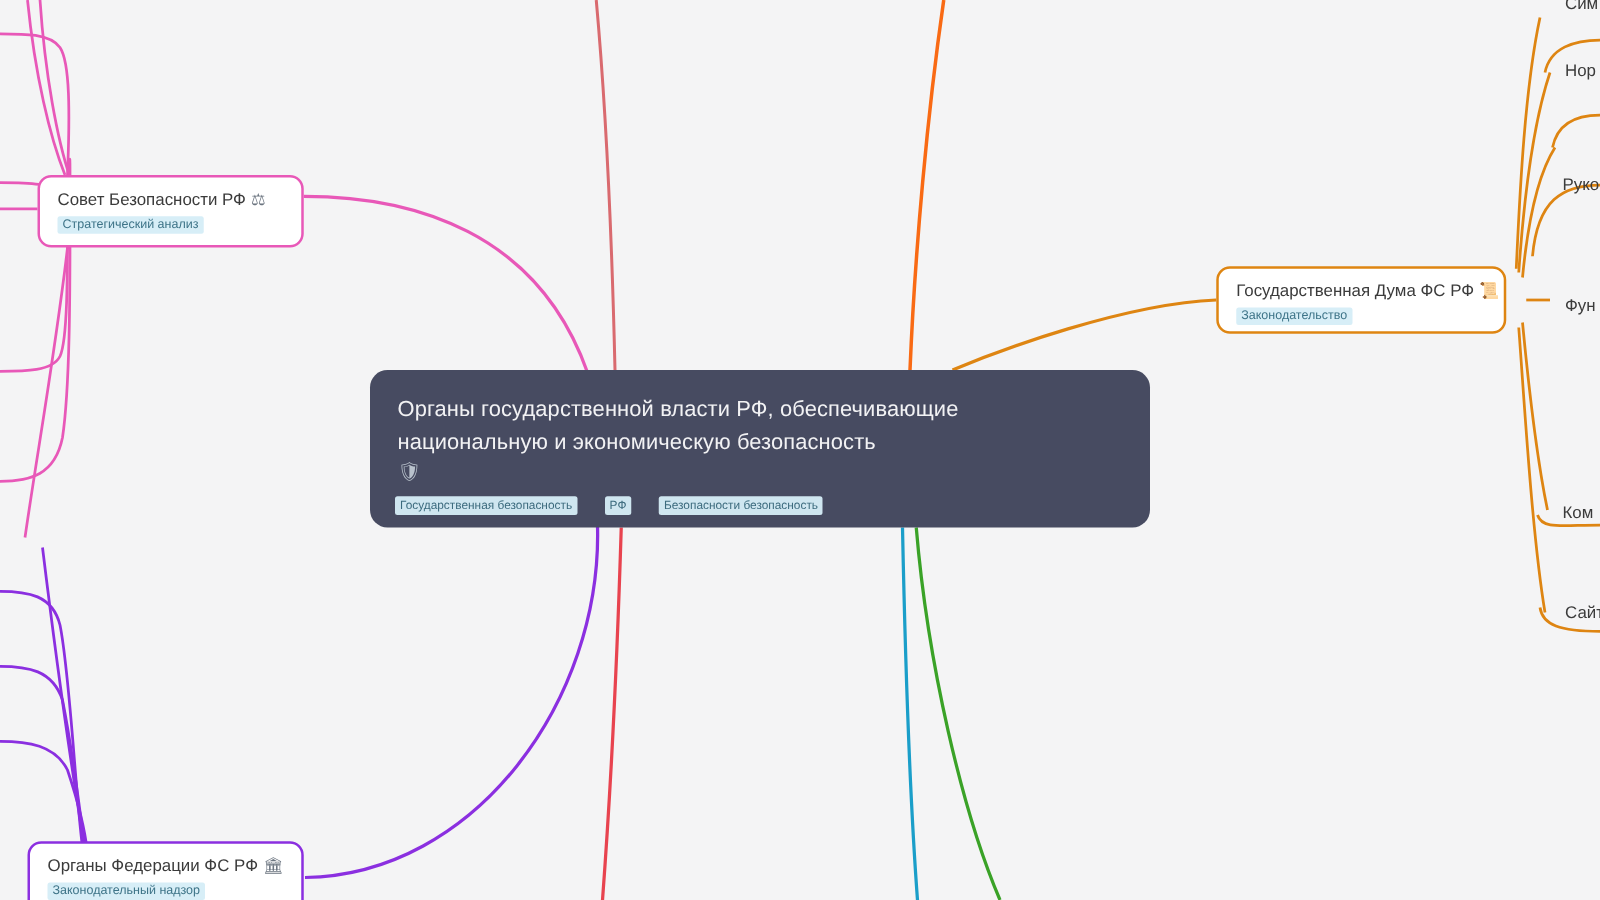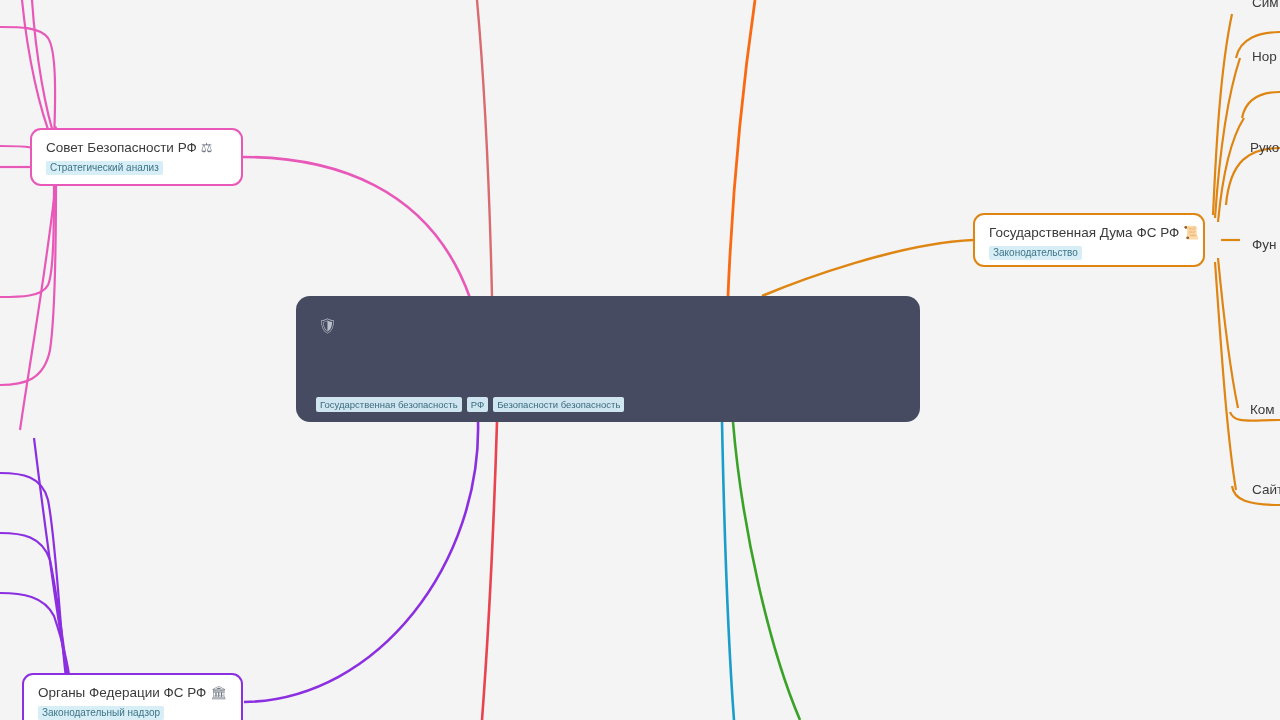--- a/index.html
+++ b/index.html
@@ -53,21 +53,21 @@
     font-size: 15px;
     line-height: 18px;
     margin-top: 3px;
     color: #b9c2cc;
   }
   .root-tags {
     position: absolute;
     left: 20px;
     bottom: 10px;
     display: flex;
-    gap: 5px;
+    gap: 22px;
     align-items: center;
   }
   .root-tag {
     background: #cfe6f0;
     color: #3b6a7d;
     font-size: 9.5px;
     line-height: 13px;
     padding: 1px 4px;
     border-radius: 2px;
     white-space: nowrap;
@@ -103,21 +103,21 @@
     color: #3e7488;
     font-size: 10px;
     line-height: 14px;
     padding: 0px 4px;
     border-radius: 2px;
     white-space: nowrap;
   }
 
   
   #node-security-council {
-    left: 30px; top: 128px; width: 213px; height: 58px;
+    left: 30px; top: 140px; width: 213px; height: 58px;
     border-color: #e858b8;
   }
   #node-state-duma {
     left: 973px; top: 213px; width: 232px; height: 54px;
     border-color: #de8512;
   }
   #node-federation-council {
     left: 22px; top: 673px; width: 221px; height: 58px;
     border-color: #8b2fe0;
   }
@@ -185,20 +185,21 @@
     <path fill="none" stroke="#f96a14" stroke-width="2.8" d="M755,0 C742,90 732,200 728,296"></path>
 
     <path fill="none" stroke="#e8434f" stroke-width="2.6" d="M497,422 C494,520 488,640 482,720"></path>
 
     <path fill="none" stroke="#1a9ec9" stroke-width="2.6" d="M722,422 C724,520 728,640 734,720"></path>
 
     <path fill="none" stroke="#3aa227" stroke-width="2.6" d="M733,422 C742,530 770,650 800,720"></path>
   </svg>
 
   <div class="root-node">
+    <div class="root-title">Органы государственной власти РФ, обеспечивающие национальную и экономическую безопасность</div>
     <div class="root-emoji">🛡</div>
     <div class="root-tags">
       <span class="root-tag">Государственная безопасность</span>
       <span class="root-tag">РФ</span>
       <span class="root-tag">Безопасности безопасность</span>
     </div>
   </div>
 
   <div class="topic" id="node-security-council">
     <div class="topic-title"><span>Совет Безопасности РФ</span><span class="topic-emoji">⚖</span></div>

